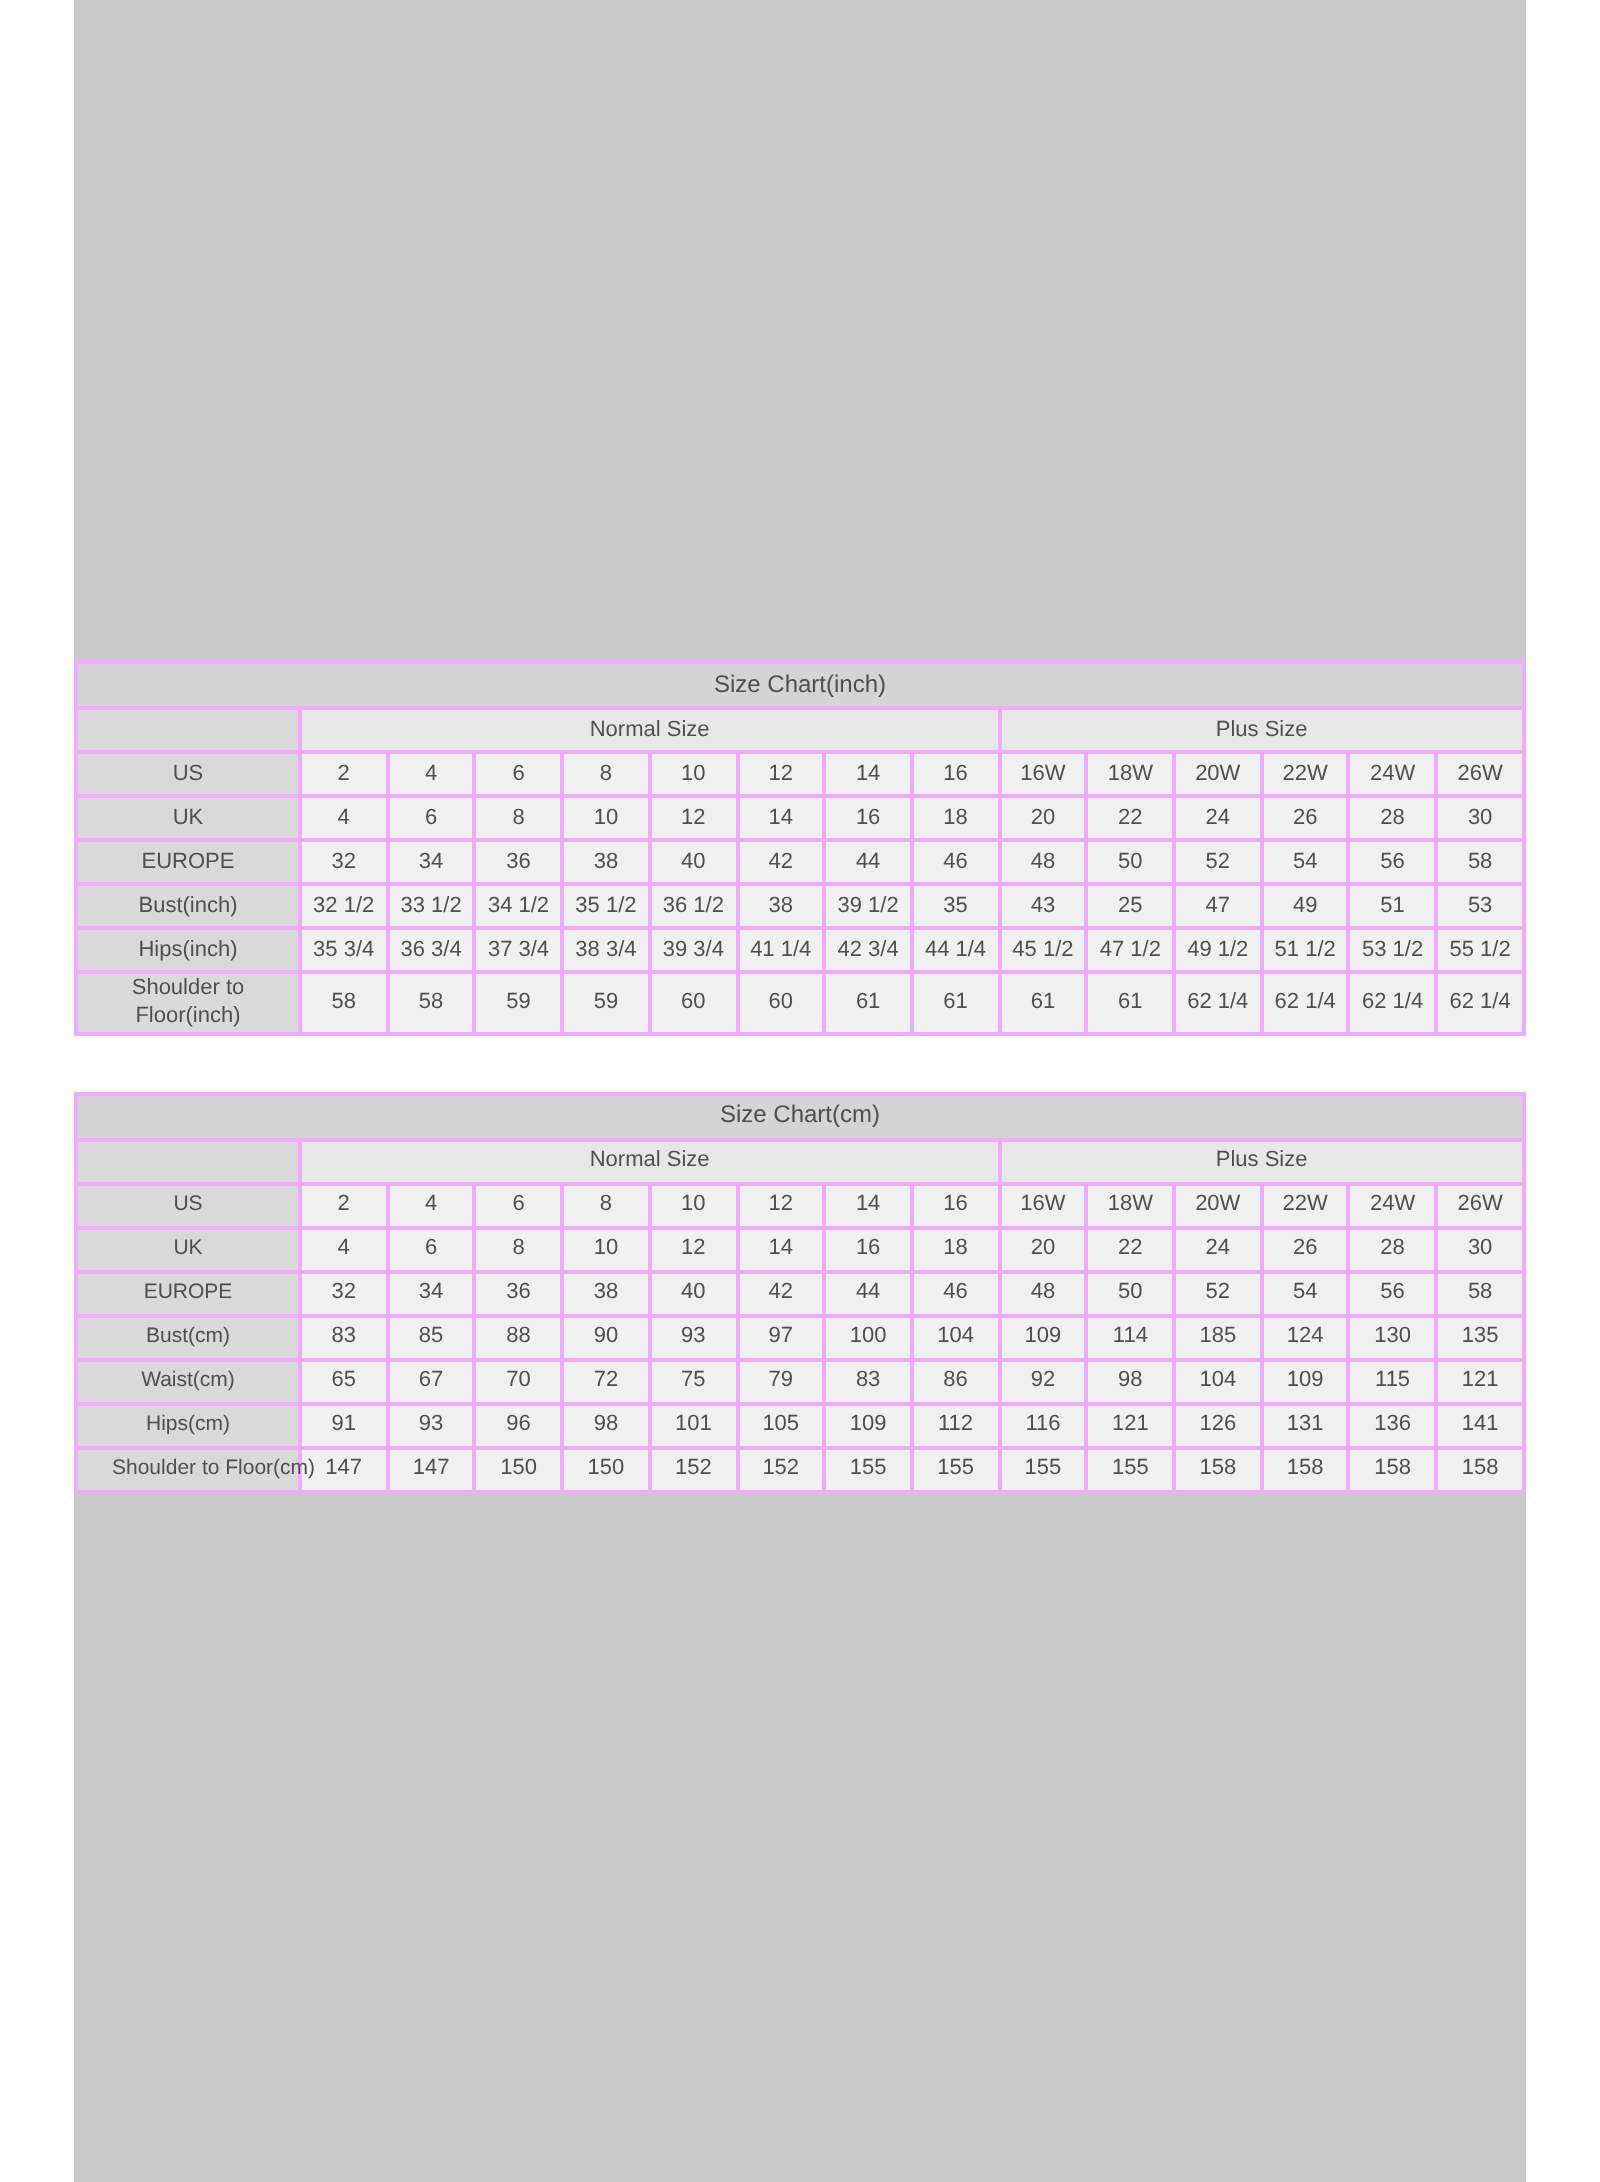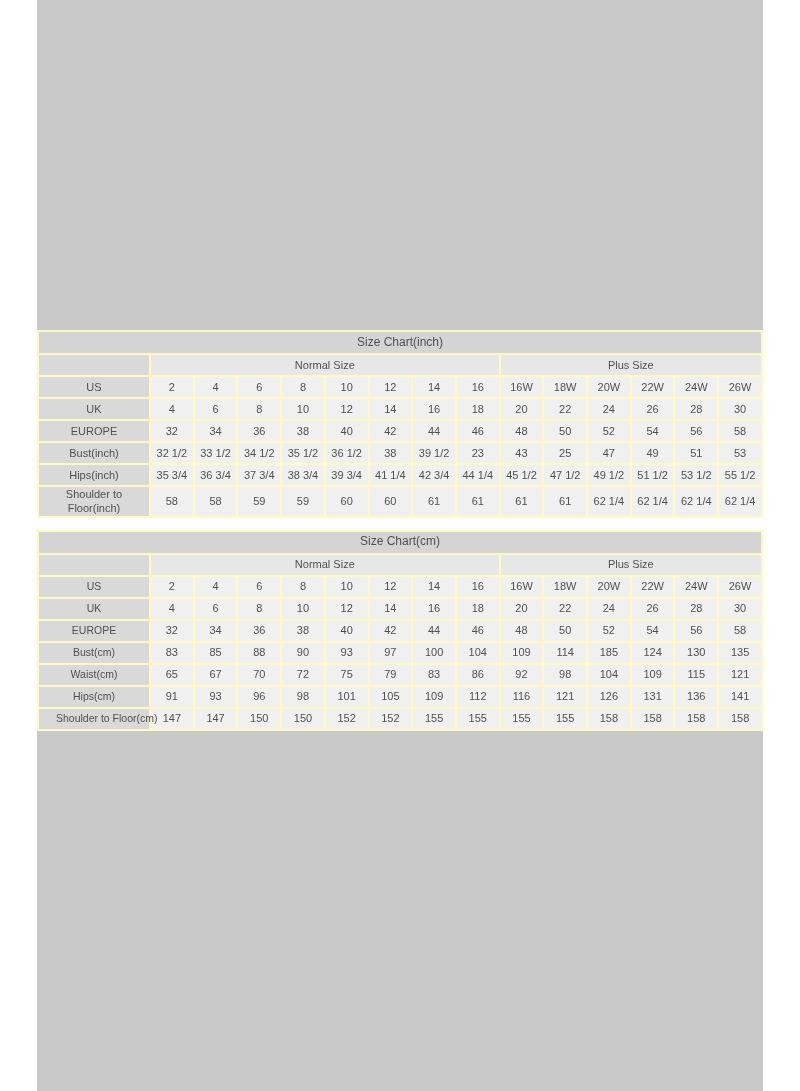--- a/index.html
+++ b/index.html
@@ -26,26 +26,26 @@
     position: absolute;
     left: 0;
     top: 330px;
     width: 726px;
     background: #ffffff;
   }
   table.size-chart {
     border-collapse: separate;
     border-spacing: 2px;
     width: 726px;
-    background: #fef9c3;
+    background: #f0abfc;
     table-layout: fixed;
     margin: 0;
   }
   table.size-chart + table.size-chart {
-    margin-top: 12px;
+    margin-top: 28px;
   }
   col.label-col { width: 110px; }
   td {
     text-align: center;
     vertical-align: middle;
     font-size: 11px;
     color: #4f4f4f;
     height: 20px;
     padding: 0;
     line-height: 1.3;
@@ -146,21 +146,21 @@
           </tr>
           <tr>
             <td class="label-cell">Bust(inch)</td>
             <td class="data-cell">32 1/2</td>
             <td class="data-cell">33 1/2</td>
             <td class="data-cell">34 1/2</td>
             <td class="data-cell">35 1/2</td>
             <td class="data-cell">36 1/2</td>
             <td class="data-cell">38</td>
             <td class="data-cell">39 1/2</td>
-            <td class="data-cell">23</td>
+            <td class="data-cell">35</td>
             <td class="data-cell">43</td>
             <td class="data-cell">25</td>
             <td class="data-cell">47</td>
             <td class="data-cell">49</td>
             <td class="data-cell">51</td>
             <td class="data-cell">53</td>
           </tr>
           <tr>
             <td class="label-cell">Hips(inch)</td>
             <td class="data-cell">35 3/4</td>

